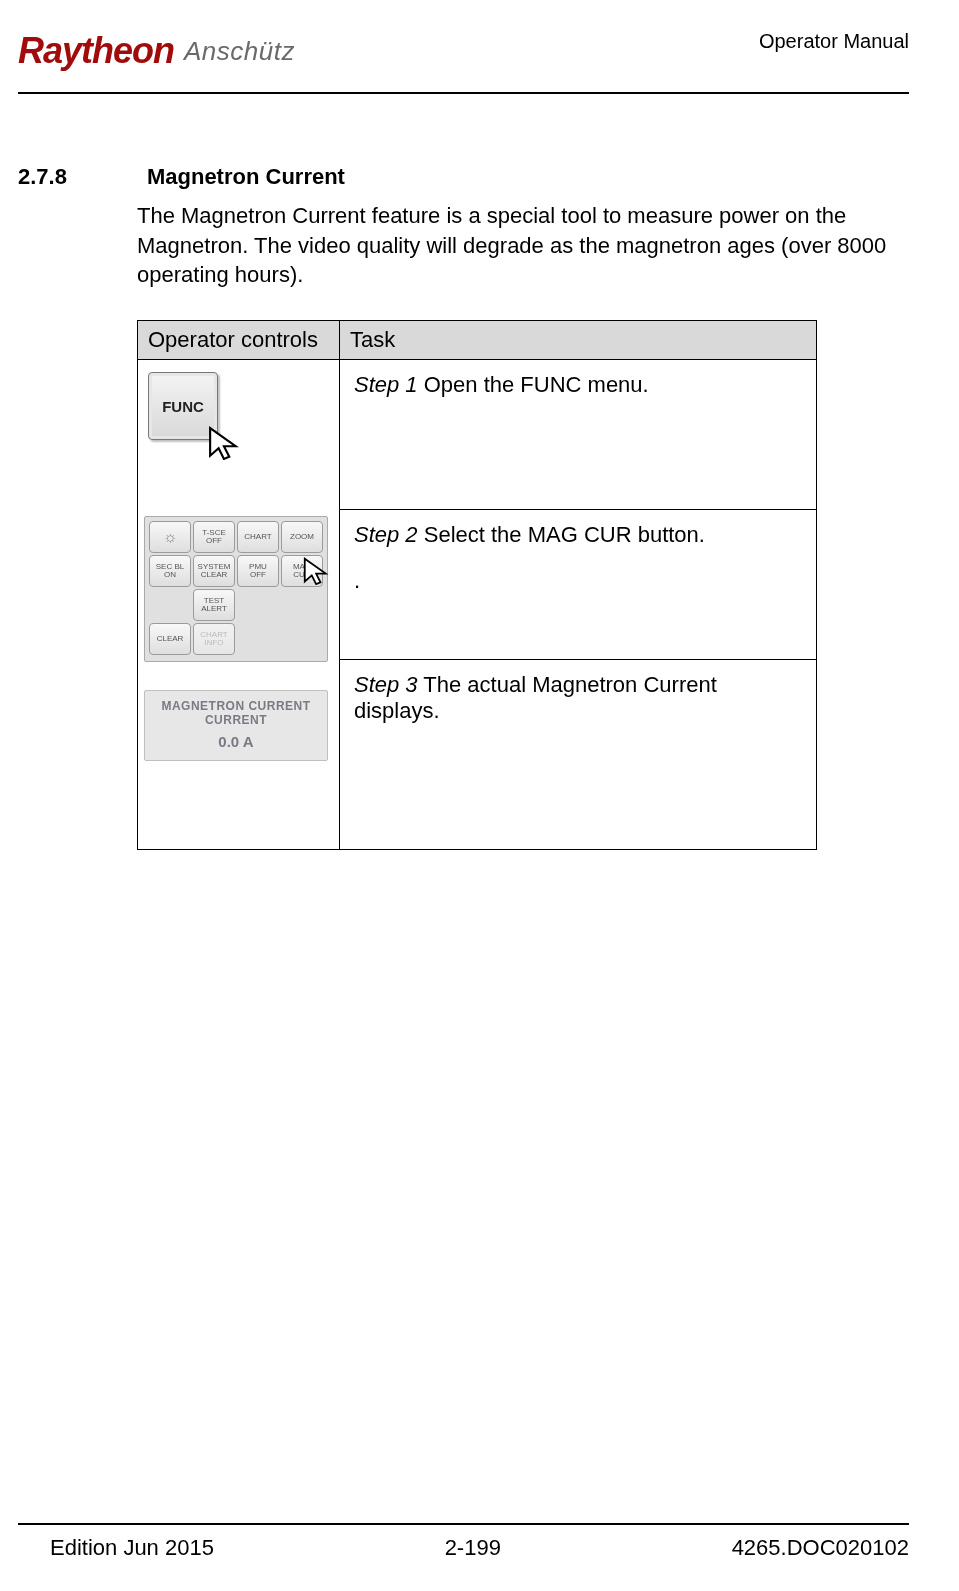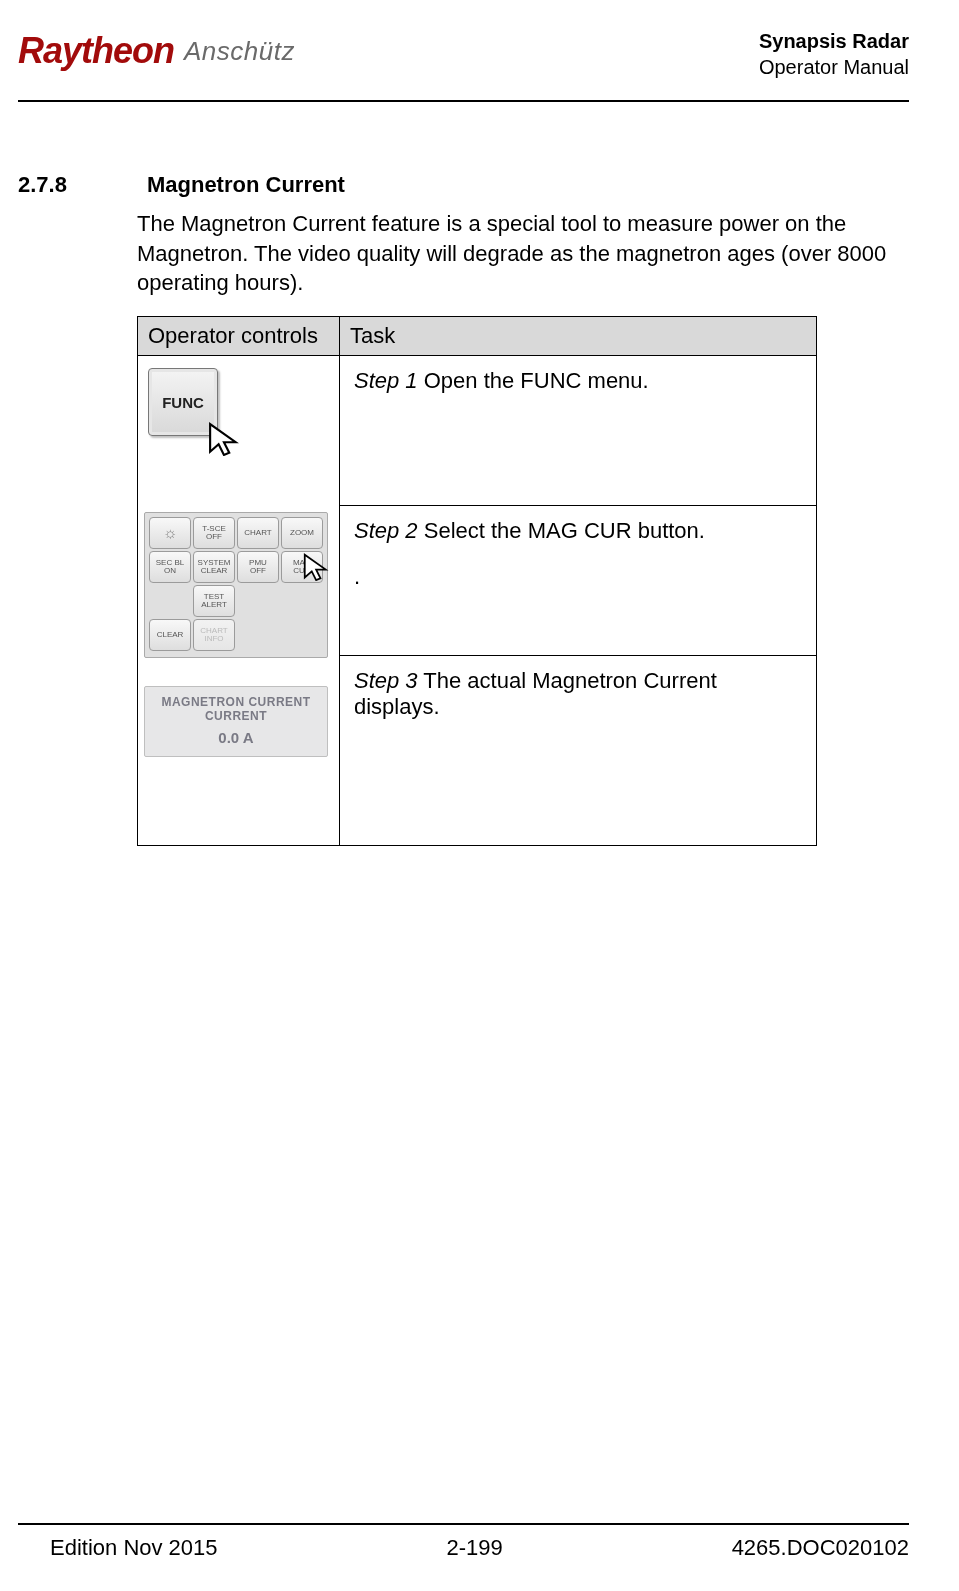--- a/index.html
+++ b/index.html
@@ -65,21 +65,21 @@
     .body-text {
       font-size: 22px;
       margin-left: 119px;
       margin-top: 11px;
       line-height: 1.35;
       margin-right: 10px;
     }
     table.task {
       border-collapse: collapse;
       margin-left: 119px;
-      margin-top: 18px;
+      margin-top: 30px;
       width: 680px;
       font-size: 22px;
     }
     table.task th, table.task td {
       border: 1px solid #000;
       text-align: left;
       vertical-align: top;
       padding: 6px 10px;
       font-weight: normal;
     }
@@ -162,21 +162,20 @@
 </head>
 <body>
 <div class="page">
 
 <div class="header">
   <div class="logo">
     <span class="logo-raytheon">Raytheon</span>
     <span class="logo-anschutz">Anschütz</span>
   </div>
   <div class="header-titles">
-    <div class="bold">Synapsis Radar</div>
     <div>Operator Manual</div>
   </div>
 </div>
 <div class="hr"></div>
 
 <div class="content">
   <div class="section-head">
     <span>2.7.8</span>
     <span>Magnetron Current</span>
   </div>
@@ -262,18 +261,18 @@
       <td class="step-cell" style="height:190px">
         <span class="step">Step 3</span><span> The actual Magnetron Current displays.</span>
       </td>
     </tr>
   </tbody>
       </table>
 </div>
 
 <div class="hr-bottom"></div>
 <div class="footer">
-  <span>Edition Nov 2015</span>
+  <span>Edition Jun 2015</span>
   <span>2-199</span>
   <span>4265.DOC020102</span>
 </div>
 
 </div>
 
 </body></html>

